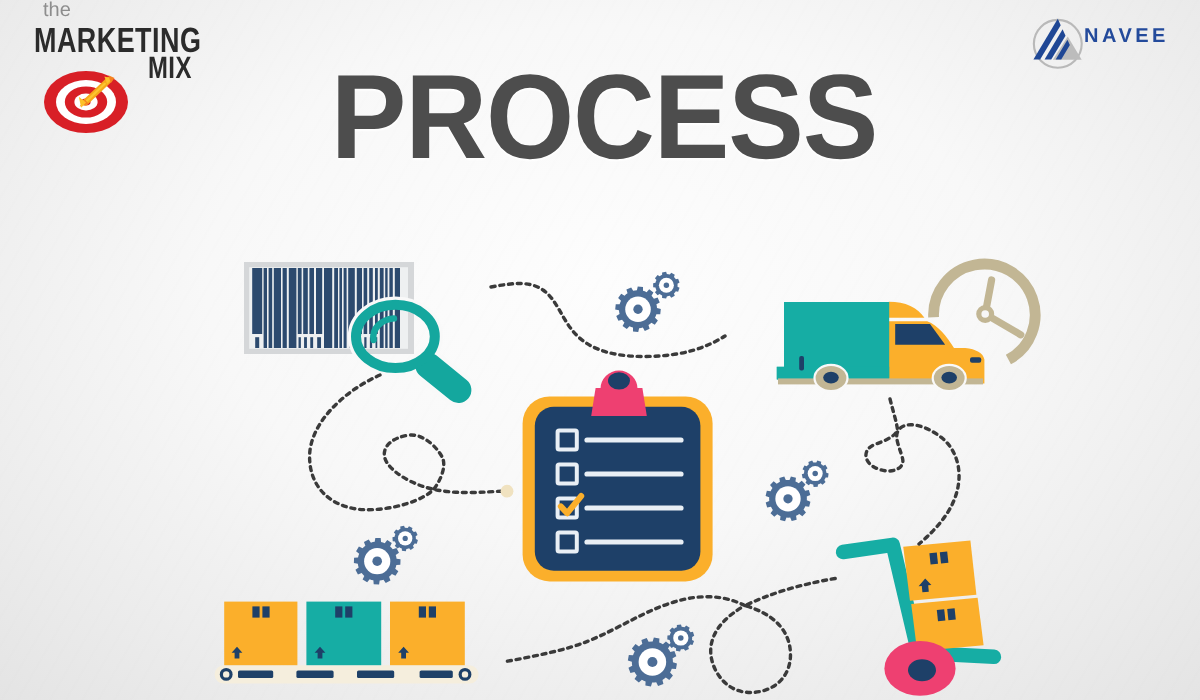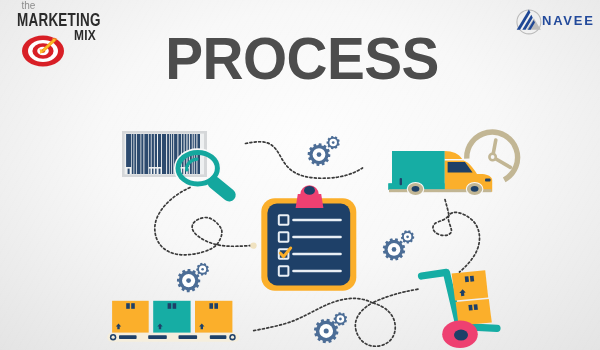--- a/index.html
+++ b/index.html
@@ -17,21 +17,21 @@
   #logo{position:absolute;left:0;top:0;width:130px;height:80px;}
   #logo .the{position:absolute;left:21.5px;top:-0.5px;font-size:10px;color:#8d8d8d;
      font-family:Liberation Sans, sans-serif;letter-spacing:0px;text-align:right;}
   #logo .mk{position:absolute;left:17px;top:10px;font-size:17.5px;font-weight:bold;color:#2b2b2b;
      transform:scaleX(0.77);transform-origin:left top;letter-spacing:0.3px;}
   #logo .mx{position:absolute;left:74px;top:26px;font-size:15.5px;font-weight:bold;color:#2b2b2b;
      transform:scaleX(0.77);transform-origin:left top;letter-spacing:0.3px;}
 
   
   #navee{position:absolute;left:512px;top:4px;}
-  #navee .nm{position:absolute;left:30px;top:9px;font-size:13px;font-weight:bold;color:#234a9b;
+  #navee .nm{position:absolute;left:30px;top:9px;font-size:10px;font-weight:bold;color:#234a9b;
     letter-spacing:1.75px;}
 </style>
 </head>
 <body>
 
 <div id="page">
   <div id="texture"></div>
 
   <div id="title">PROCESS</div>
 

